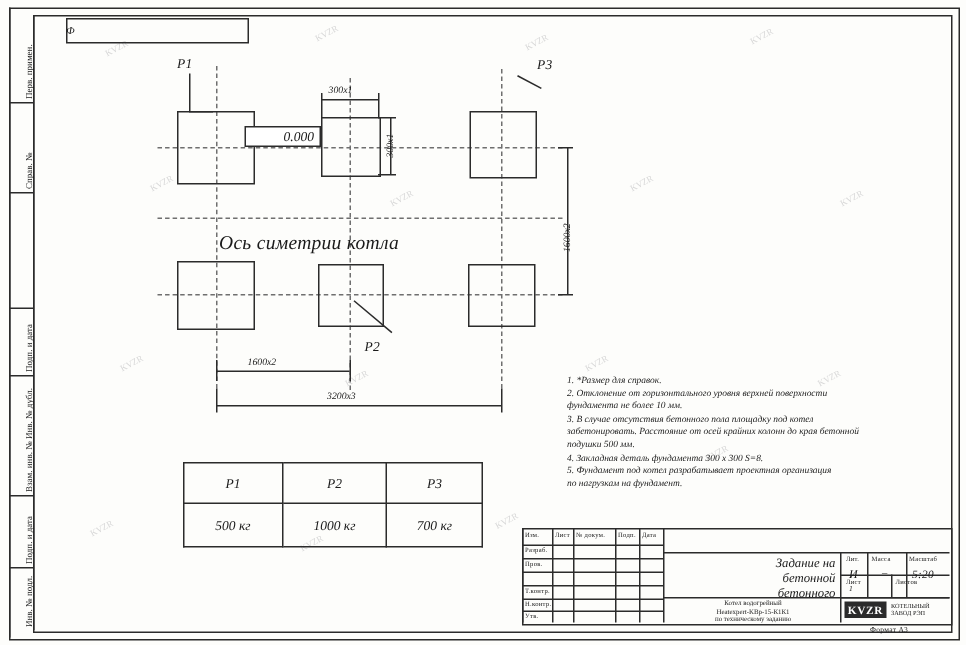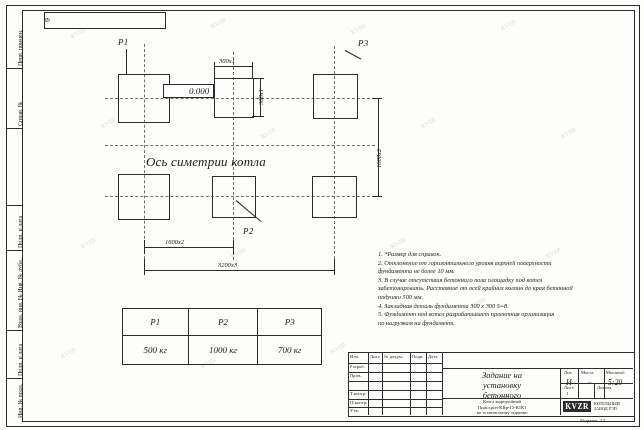--- a/index.html
+++ b/index.html
@@ -184,23 +184,23 @@
   <div class="ln" style="left:442px;top:368px;width:191px;height:1px;"></div>
   <div class="ln" style="left:442px;top:398px;width:191px;height:1px;"></div>
   <div class="ln" style="left:560px;top:368px;width:1px;height:47px;"></div>
   <div class="ln" style="left:560px;top:383px;width:73px;height:1px;"></div>
   <div class="ln" style="left:560px;top:398px;width:73px;height:1px;"></div>
   <div class="ln" style="left:578px;top:368px;width:1px;height:30px;"></div>
   <div class="ln" style="left:604px;top:368px;width:1px;height:30px;"></div>
   <div class="ln" style="left:594px;top:383px;width:1px;height:15px;"></div>
 
 
-  <div class="abs" style="left:447px;top:370px;width:110px;text-align:center;font-size:8.5px;font-style:italic;line-height:10px;">
+  <div class="abs" style="left:447px;top:370px;width:110px;text-align:right;font-size:8.5px;font-style:italic;line-height:10px;">
     <div>Задание на</div>
-    <div>установку</div>
+    <div>бетонной</div>
     <div>бетонного</div>
   </div>
 
   <div class="abs" style="left:447px;top:399px;width:110px;text-align:center;font-size:4.6px;line-height:5.6px;">
     <div>Котел водогрейный</div>
     <div>Heatexpert-KBp-15-К1К1</div>
     <div>по техническому заданию</div>
   </div>
 
   <div class="lbl" style="left:564px;top:370px;font-size:4.4px;">Лит.</div>

